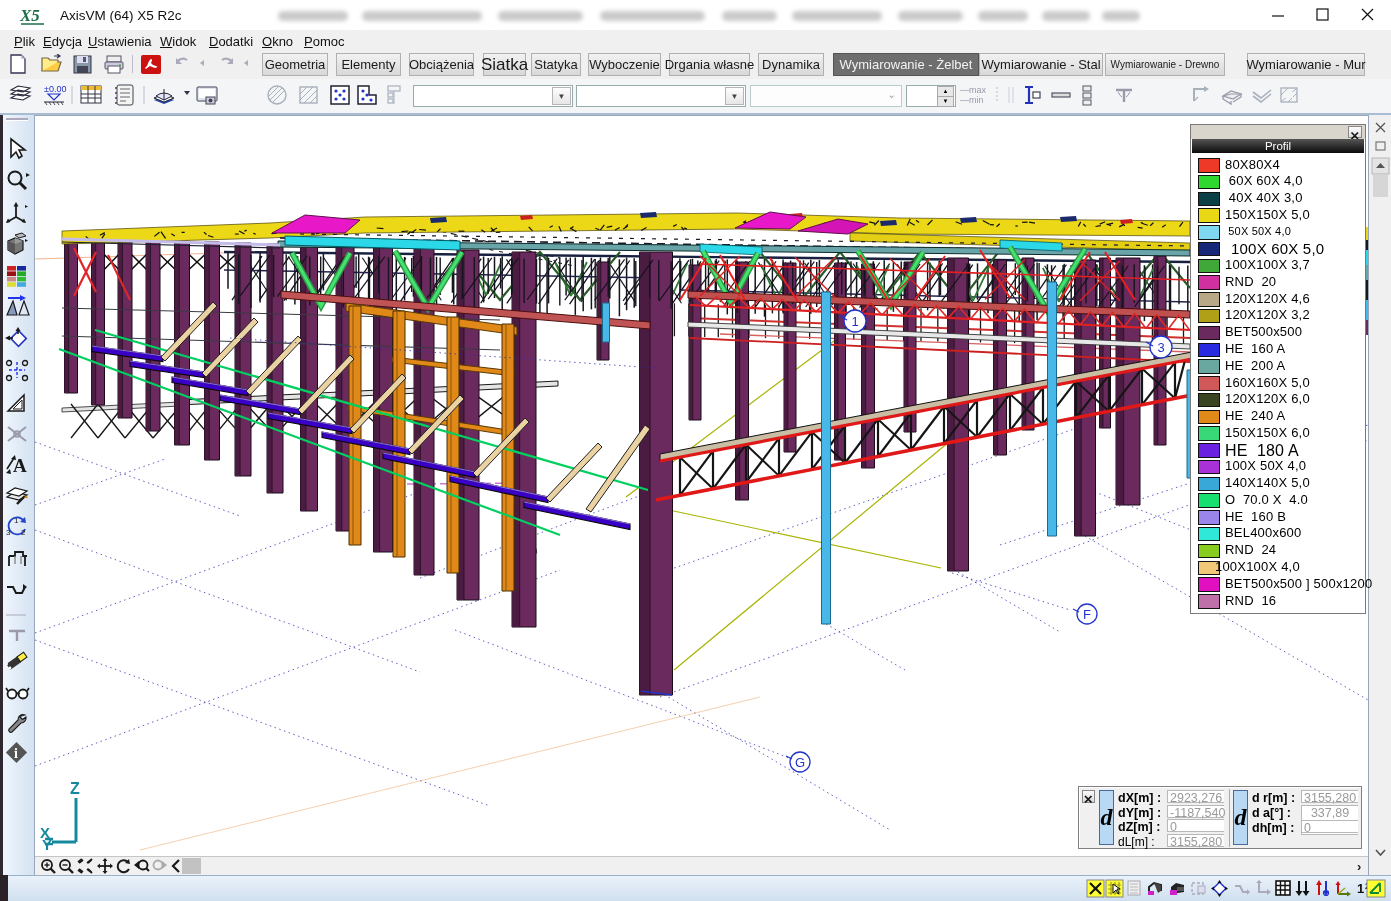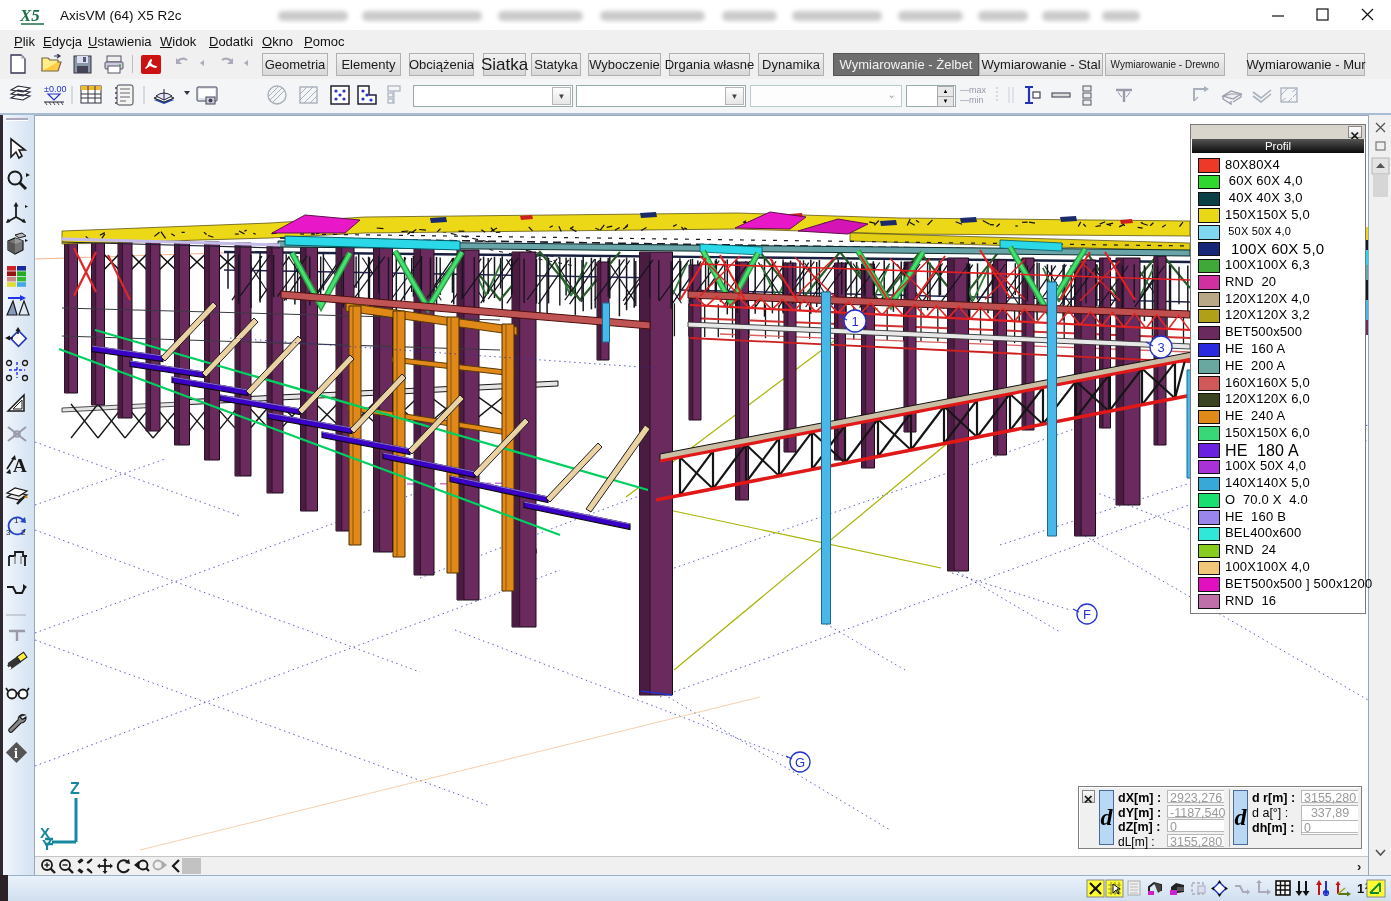--- a/index.html
+++ b/index.html
@@ -1257,25 +1257,25 @@
     <div style="position:absolute;left:34px;top:48.3px;font-size:13px;letter-spacing:0.2px;color:#000;white-space:pre">&nbsp;60X 60X 4,0</div>
     <div style="position:absolute;left:7px;top:66.5px;width:20px;height:12.5px;background:#0c4048;border:1px solid #111"></div>
     <div style="position:absolute;left:34px;top:65.0px;font-size:13px;letter-spacing:0.2px;color:#000;white-space:pre">&nbsp;40X 40X 3,0</div>
     <div style="position:absolute;left:7px;top:83.3px;width:20px;height:12.5px;background:#e8d816;border:1px solid #111"></div>
     <div style="position:absolute;left:34px;top:81.8px;font-size:13px;letter-spacing:0.2px;color:#000;white-space:pre">150X150X 5,0</div>
     <div style="position:absolute;left:7px;top:100.1px;width:20px;height:12.5px;background:#80d8f0;border:1px solid #111"></div>
     <div style="position:absolute;left:34px;top:100px;font-size:11px;letter-spacing:0.2px;color:#000;white-space:pre">&nbsp;50X 50X 4,0</div>
     <div style="position:absolute;left:7px;top:116.8px;width:20px;height:12.5px;background:#182878;border:1px solid #111"></div>
     <div style="position:absolute;left:40px;top:115.3px;font-size:15px;letter-spacing:0.2px;color:#000;white-space:pre">100X 60X 5,0</div>
     <div style="position:absolute;left:7px;top:133.6px;width:20px;height:12.5px;background:#40a838;border:1px solid #111"></div>
-    <div style="position:absolute;left:34px;top:132.1px;font-size:13px;letter-spacing:0.2px;color:#000;white-space:pre">100X100X 6,3</div>
+    <div style="position:absolute;left:34px;top:132.1px;font-size:13px;letter-spacing:0.2px;color:#000;white-space:pre">100X100X 3,7</div>
     <div style="position:absolute;left:7px;top:150.4px;width:20px;height:12.5px;background:#d030a0;border:1px solid #111"></div>
     <div style="position:absolute;left:34px;top:148.9px;font-size:13px;letter-spacing:0.2px;color:#000;white-space:pre">RND&nbsp; 20</div>
     <div style="position:absolute;left:7px;top:167.2px;width:20px;height:12.5px;background:#b8a888;border:1px solid #111"></div>
-    <div style="position:absolute;left:34px;top:165.7px;font-size:13px;letter-spacing:0.2px;color:#000;white-space:pre">120X120X 4,0</div>
+    <div style="position:absolute;left:34px;top:165.7px;font-size:13px;letter-spacing:0.2px;color:#000;white-space:pre">120X120X 4,6</div>
     <div style="position:absolute;left:7px;top:183.9px;width:20px;height:12.5px;background:#b0a018;border:1px solid #111"></div>
     <div style="position:absolute;left:34px;top:182.4px;font-size:13px;letter-spacing:0.2px;color:#000;white-space:pre">120X120X 3,2</div>
     <div style="position:absolute;left:7px;top:200.7px;width:20px;height:12.5px;background:#6b2a5e;border:1px solid #111"></div>
     <div style="position:absolute;left:34px;top:199.2px;font-size:13px;letter-spacing:0.2px;color:#000;white-space:pre">BET500x500</div>
     <div style="position:absolute;left:7px;top:217.5px;width:20px;height:12.5px;background:#2a2ae0;border:1px solid #111"></div>
     <div style="position:absolute;left:34px;top:216.0px;font-size:13px;letter-spacing:0.2px;color:#000;white-space:pre">HE&nbsp; 160 A</div>
     <div style="position:absolute;left:7px;top:234.2px;width:20px;height:12.5px;background:#68a8a0;border:1px solid #111"></div>
     <div style="position:absolute;left:34px;top:232.7px;font-size:13px;letter-spacing:0.2px;color:#000;white-space:pre">HE&nbsp; 200 A</div>
     <div style="position:absolute;left:7px;top:251.0px;width:20px;height:12.5px;background:#d05858;border:1px solid #111"></div>
     <div style="position:absolute;left:34px;top:249.5px;font-size:13px;letter-spacing:0.2px;color:#000;white-space:pre">160X160X 5,0</div>
@@ -1293,21 +1293,21 @@
     <div style="position:absolute;left:34px;top:350.1px;font-size:13px;letter-spacing:0.2px;color:#000;white-space:pre">140X140X 5,0</div>
     <div style="position:absolute;left:7px;top:368.4px;width:20px;height:12.5px;background:#18e070;border:1px solid #111"></div>
     <div style="position:absolute;left:34px;top:366.9px;font-size:13px;letter-spacing:0.2px;color:#000;white-space:pre">O&nbsp; 70.0 X&nbsp; 4.0</div>
     <div style="position:absolute;left:7px;top:385.2px;width:20px;height:12.5px;background:#9a86ea;border:1px solid #111"></div>
     <div style="position:absolute;left:34px;top:383.7px;font-size:13px;letter-spacing:0.2px;color:#000;white-space:pre">HE&nbsp; 160 B</div>
     <div style="position:absolute;left:7px;top:401.9px;width:20px;height:12.5px;background:#30e8d8;border:1px solid #111"></div>
     <div style="position:absolute;left:34px;top:400.4px;font-size:13px;letter-spacing:0.2px;color:#000;white-space:pre">BEL400x600</div>
     <div style="position:absolute;left:7px;top:418.7px;width:20px;height:12.5px;background:#88cc20;border:1px solid #111"></div>
     <div style="position:absolute;left:34px;top:417.2px;font-size:13px;letter-spacing:0.2px;color:#000;white-space:pre">RND&nbsp; 24</div>
     <div style="position:absolute;left:7px;top:435.5px;width:20px;height:12.5px;background:#f0c878;border:1px solid #111"></div>
-    <div style="position:absolute;left:34px;top:434.0px;font-size:13px;letter-spacing:0.2px;color:#000;white-space:pre">100X100X 4,0</div>
+    <div style="position:absolute;left:24px;top:434.0px;font-size:13px;letter-spacing:0.2px;color:#000;white-space:pre">100X100X 4,0</div>
     <div style="position:absolute;left:7px;top:452.2px;width:20px;height:12.5px;background:#e010c0;border:1px solid #111"></div>
     <div style="position:absolute;left:34px;top:450.8px;font-size:13px;letter-spacing:0.2px;color:#000;white-space:pre">BET500x500 ] 500x1200</div>
     <div style="position:absolute;left:7px;top:469.0px;width:20px;height:12.5px;background:#c070a8;border:1px solid #111"></div>
     <div style="position:absolute;left:34px;top:467.5px;font-size:13px;letter-spacing:0.2px;color:#000;white-space:pre">RND&nbsp; 16</div>
 </div>
 
 <div class="abs" style="left:1078px;top:786px;width:284px;height:63px;background:#f0f0f0;border:1px solid #808080;box-shadow:inset 1px 1px 0 #fff;box-sizing:border-box">
   <div class="abs" style="left:3px;top:3px;width:13px;height:13px;background:linear-gradient(#fafafa,#d8d8d8);border:1px solid #888;box-sizing:border-box"><svg width="11" height="11">
         <path d="M2 2 L8.5 8.5 M8.5 2 L2 8.5" stroke="#111" stroke-width="1.7"></path>
       </svg></div>
@@ -1317,16 +1317,16 @@
   <div style="position:absolute;left:39px;top:18.5px;font-weight:bold;font-size:12.5px;color:#000;white-space:pre">dY[m] :</div>
     <div style="position:absolute;left:88px;top:17.5px;width:57px;height:13px;background:#fff;border:1px solid #b8b8b8;border-right:none;font-size:12.5px;color:#9a9a9a;text-align:right;padding:0 2px;box-sizing:border-box">-1187,540</div>
   <div style="position:absolute;left:39px;top:33px;font-weight:bold;font-size:12.5px;color:#000;white-space:pre">dZ[m] :</div>
     <div style="position:absolute;left:88px;top:32px;width:57px;height:13px;background:#fff;border:1px solid #b8b8b8;border-right:none;font-size:12.5px;color:#9a9a9a;text-align:left;padding:0 2px;box-sizing:border-box">0</div>
   <div style="position:absolute;left:39px;top:47.5px;font-weight:normal;font-size:12px;color:#000;white-space:pre">dL[m] :</div>
     <div style="position:absolute;left:88px;top:46.5px;width:57px;height:13px;background:#fff;border:1px solid #b8b8b8;border-right:none;font-size:12.5px;color:#9a9a9a;text-align:right;padding:0 2px;box-sizing:border-box">3155,280</div>
   <div class="abs" style="left:150px;top:2px;width:1px;height:58px;background:#aaa"></div>
   <div class="abs" style="left:154px;top:3px;width:15px;height:55px;background:#b8d8f4;border:1px solid #4a6a9a;box-sizing:border-box;text-align:center;font-family:'Liberation Serif',serif;font-weight:bold;font-style:italic;font-size:24px;line-height:52px">d</div>
   <div style="position:absolute;left:173px;top:4px;font-weight:bold;font-size:12.5px;color:#000;white-space:pre">d r[m] :</div>
     <div style="position:absolute;left:222px;top:3px;width:57px;height:13px;background:#fff;border:1px solid #b8b8b8;border-right:none;font-size:12.5px;color:#9a9a9a;text-align:right;padding:0 2px;box-sizing:border-box">3155,280</div>
-  <div style="position:absolute;left:173px;top:19px;font-weight:normal;font-size:12.5px;color:#000;white-space:pre">d a[°] :</div>
+  <div style="position:absolute;left:173px;top:19px;font-weight:bold;font-size:12.5px;color:#000;white-space:pre">d a[°] :</div>
     <div style="position:absolute;left:222px;top:18px;width:57px;height:30px;background:#fff;border:1px solid #b8b8b8;border-right:none;font-size:12.5px;color:#9a9a9a;text-align:center;padding:0 4px;box-sizing:border-box">337,89</div>
   <div style="position:absolute;left:173px;top:34px;font-weight:bold;font-size:12.5px;color:#000;white-space:pre">dh[m] :</div>
     <div style="position:absolute;left:222px;top:33px;width:57px;height:13px;background:#fff;border:1px solid #b8b8b8;border-right:none;font-size:12.5px;color:#9a9a9a;text-align:left;padding:0 2px;box-sizing:border-box">0</div>
 </div>
 </body></html>

